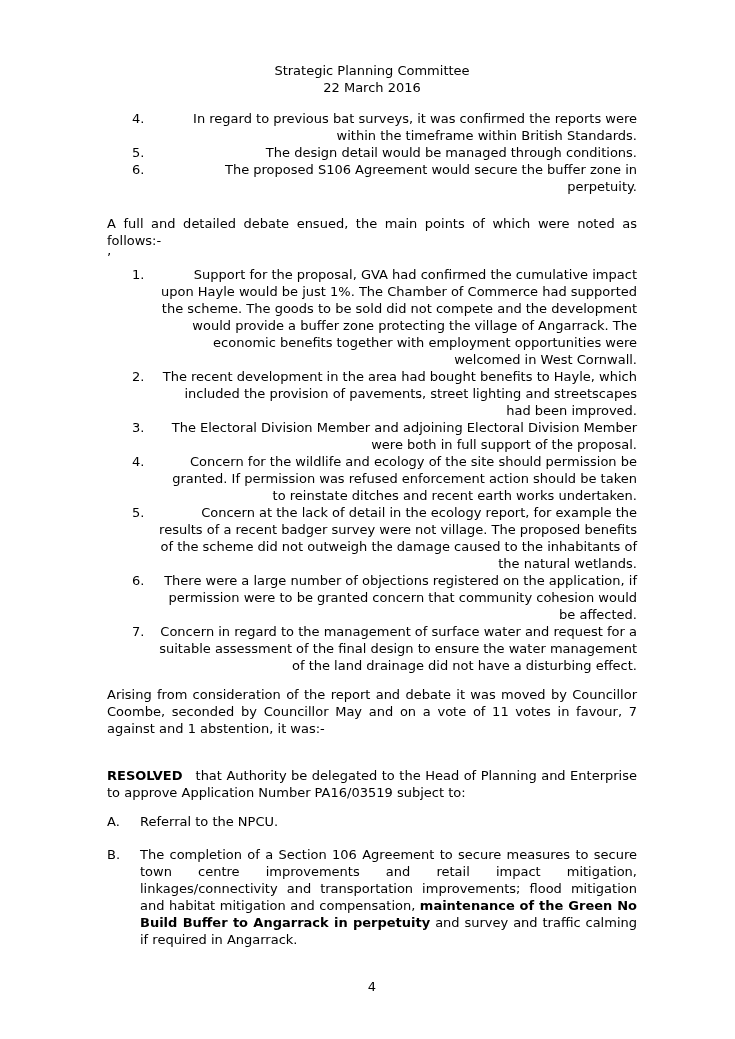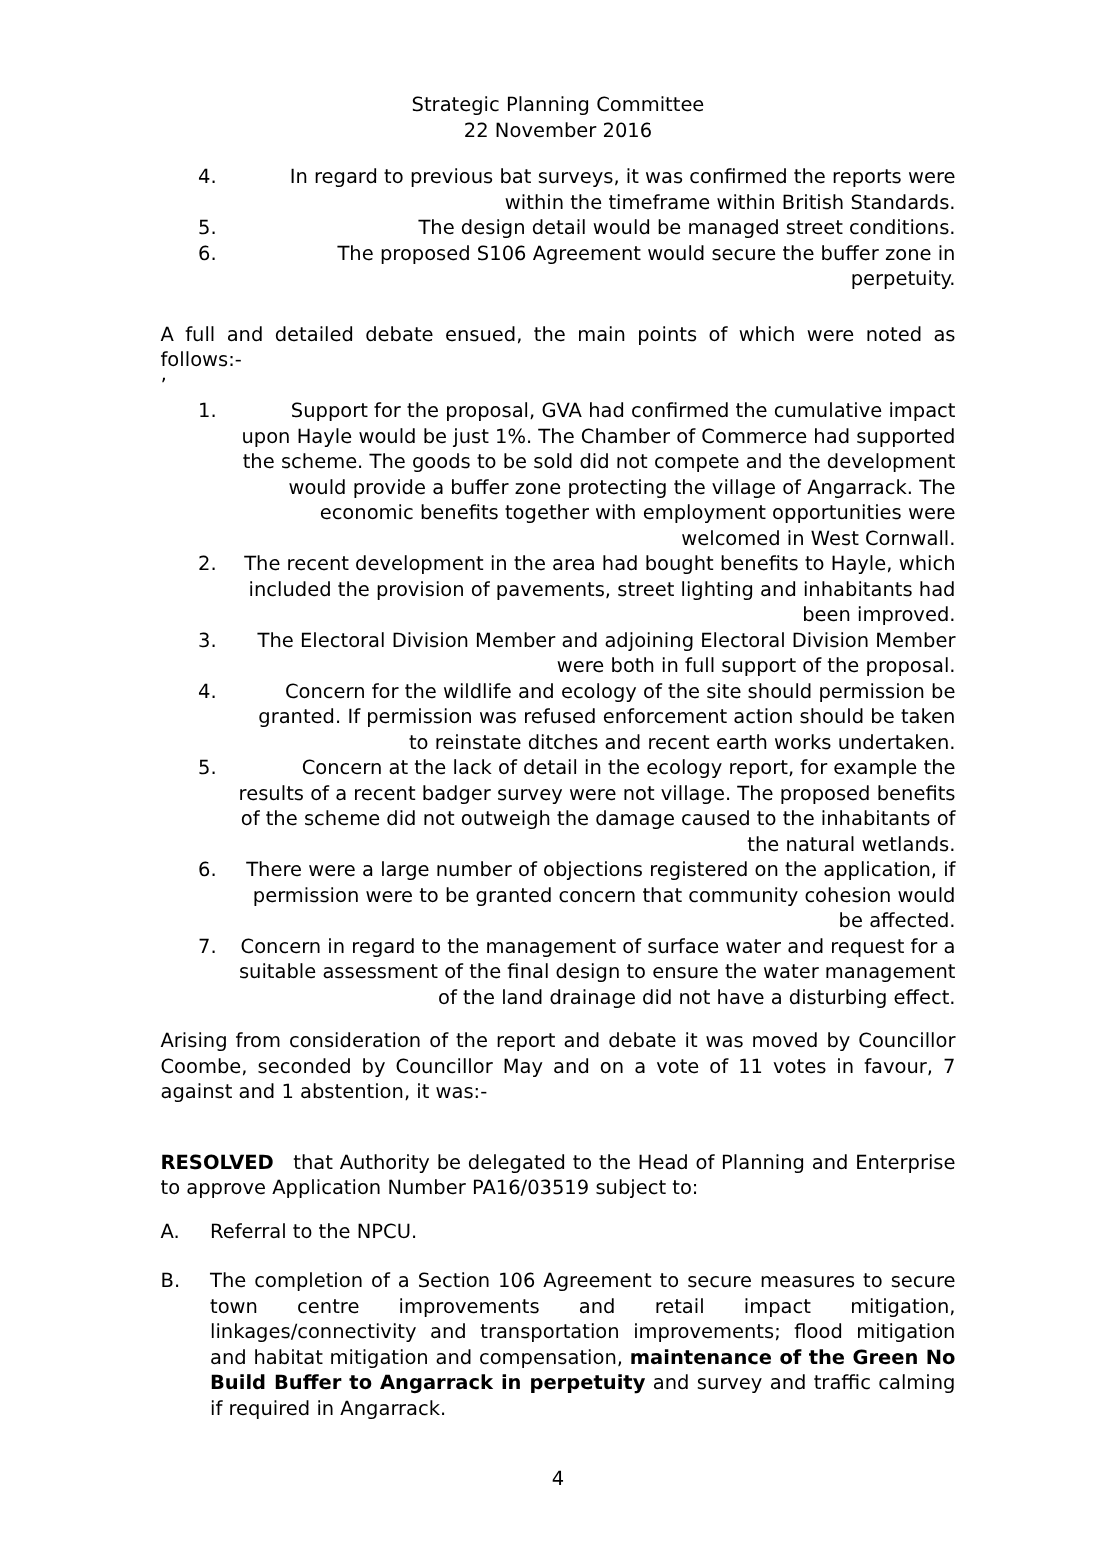--- a/index.html
+++ b/index.html
@@ -77,50 +77,50 @@
     text-align: center;
   }
 </style>
 </head>
 <body>
 
 <div class="page">
 
   <div class="doc-header">
     <div>Strategic Planning Committee</div>
-    <div>22 November 2016</div>
+    <div>22 March 2016</div>
   </div>
 
   <div class="numlist list-a">
     <div class="li-row">
       <span class="num">4.</span>
       <span class="li-text">In regard to previous bat surveys, it was confirmed the reports were within the timeframe within British Standards.</span>
     </div>
     <div class="li-row">
       <span class="num">5.</span>
-      <span class="li-text">The design detail would be managed street conditions.</span>
+      <span class="li-text">The design detail would be managed through conditions.</span>
     </div>
     <div class="li-row">
       <span class="num">6.</span>
       <span class="li-text">The proposed S106 Agreement would secure the buffer zone in perpetuity.</span>
     </div>
   </div>
 
   <div class="para-intro">A full and detailed debate ensued, the main points of which were noted as follows:-</div>
 
   <div class="stray-line">’</div>
 
   <div class="numlist list-b">
     <div class="li-row">
       <span class="num">1.</span>
       <span class="li-text">Support for the proposal, GVA had confirmed the cumulative impact upon Hayle would be just 1%.  The Chamber of Commerce had supported the scheme.  The goods to be sold did not compete and the development would provide a buffer zone protecting the village of Angarrack.  The economic benefits together with employment opportunities were welcomed in West Cornwall.</span>
     </div>
     <div class="li-row">
       <span class="num">2.</span>
-      <span class="li-text">The recent development in the area had bought benefits to Hayle, which included the provision of pavements, street lighting and inhabitants had been improved.</span>
+      <span class="li-text">The recent development in the area had bought benefits to Hayle, which included the provision of pavements, street lighting and streetscapes had been improved.</span>
     </div>
     <div class="li-row">
       <span class="num">3.</span>
       <span class="li-text">The Electoral Division Member and adjoining Electoral Division Member were both in full support of the proposal.</span>
     </div>
     <div class="li-row">
       <span class="num">4.</span>
       <span class="li-text">Concern for the wildlife and ecology of the site should permission be granted.  If permission was refused enforcement action should be taken to reinstate ditches and recent earth works undertaken.</span>
     </div>
     <div class="li-row">

